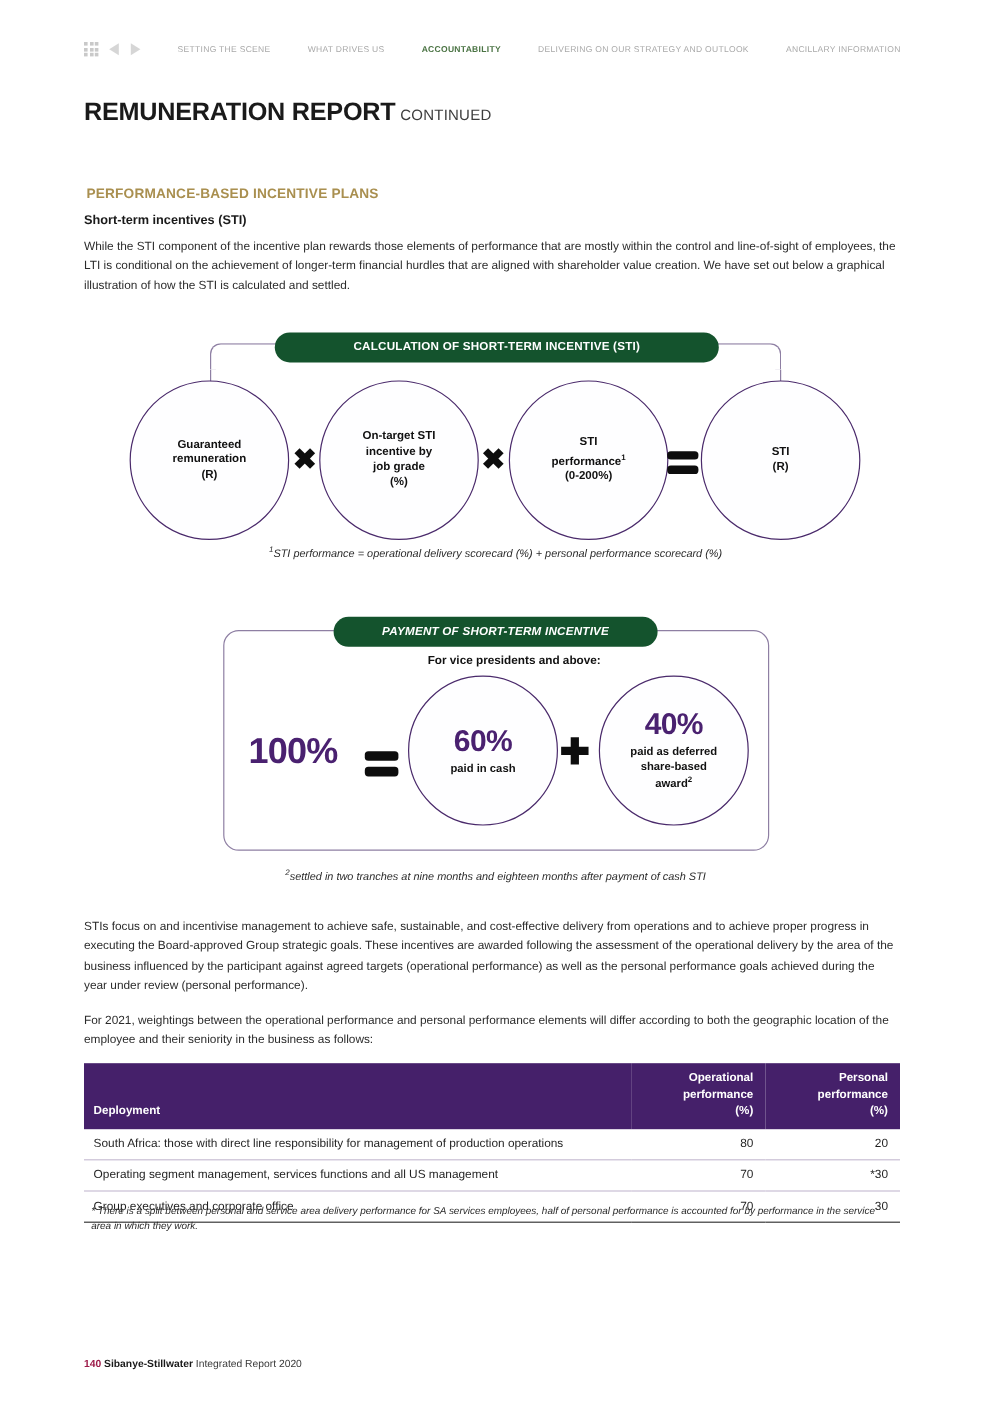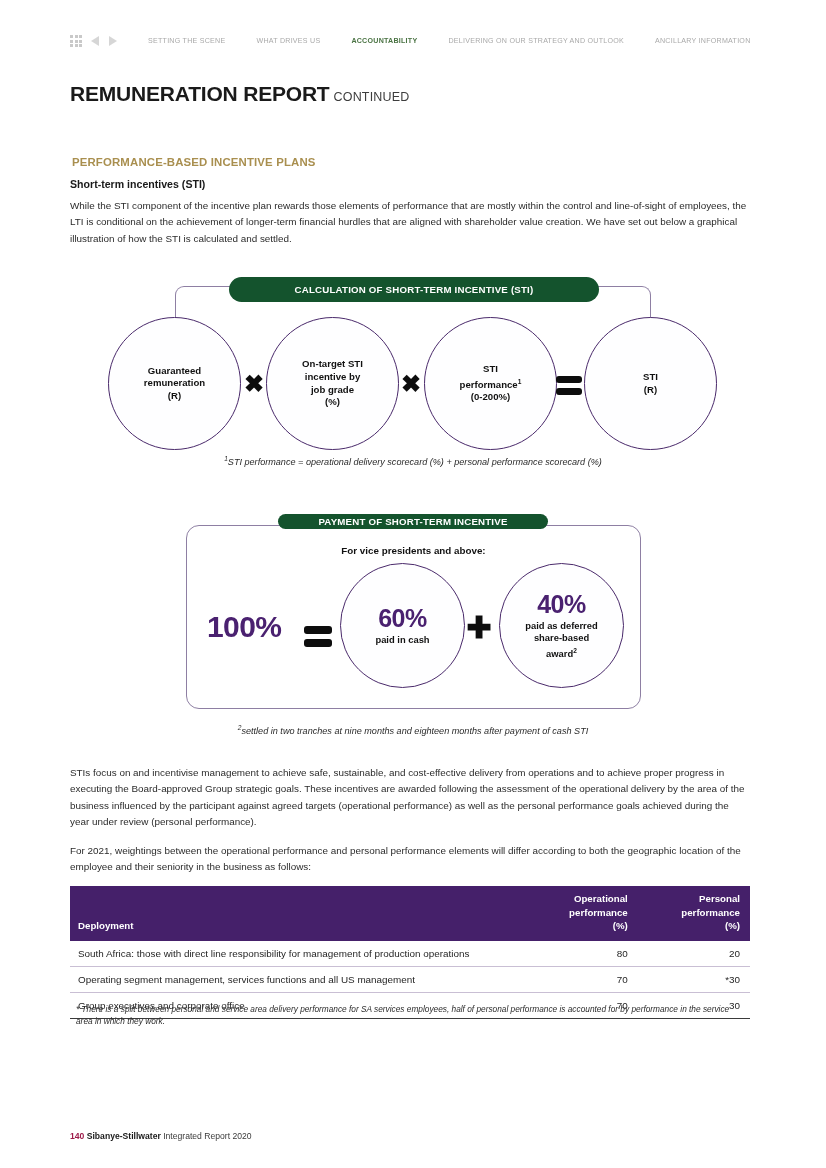--- a/index.html
+++ b/index.html
@@ -242,34 +242,36 @@
     height: 184px;
     border: 1.4px solid #8e7fa3;
     border-radius: 13px;
     box-sizing: border-box;
     background: #ffffff;
   }
   #banner2 {
     left: 92px;
     top: 0px;
     width: 270px;
-    height: 15px;
+    height: 25px;
     font-size: 9.7px;
     z-index: 3;
+    font-style: italic;
   }
   .d2-sub {
     position: absolute;
     left: 0;
     top: 31px;
     width: 455px;
     text-align: center;
     font-size: 9.8px;
     font-weight: bold;
     color: #111111;
     z-index: 3;
+    padding-left: 15px;
   }
   .big-pct {
     position: absolute;
     font-size: 30px;
     font-weight: bold;
     color: #4a2170;
     letter-spacing: -0.6px;
   }
   .d2-100 { left: 21px; top: 96px; }
   .d2-eq { left: 118px; top: 110px; width: 30px; height: 24px; z-index: 4; }

